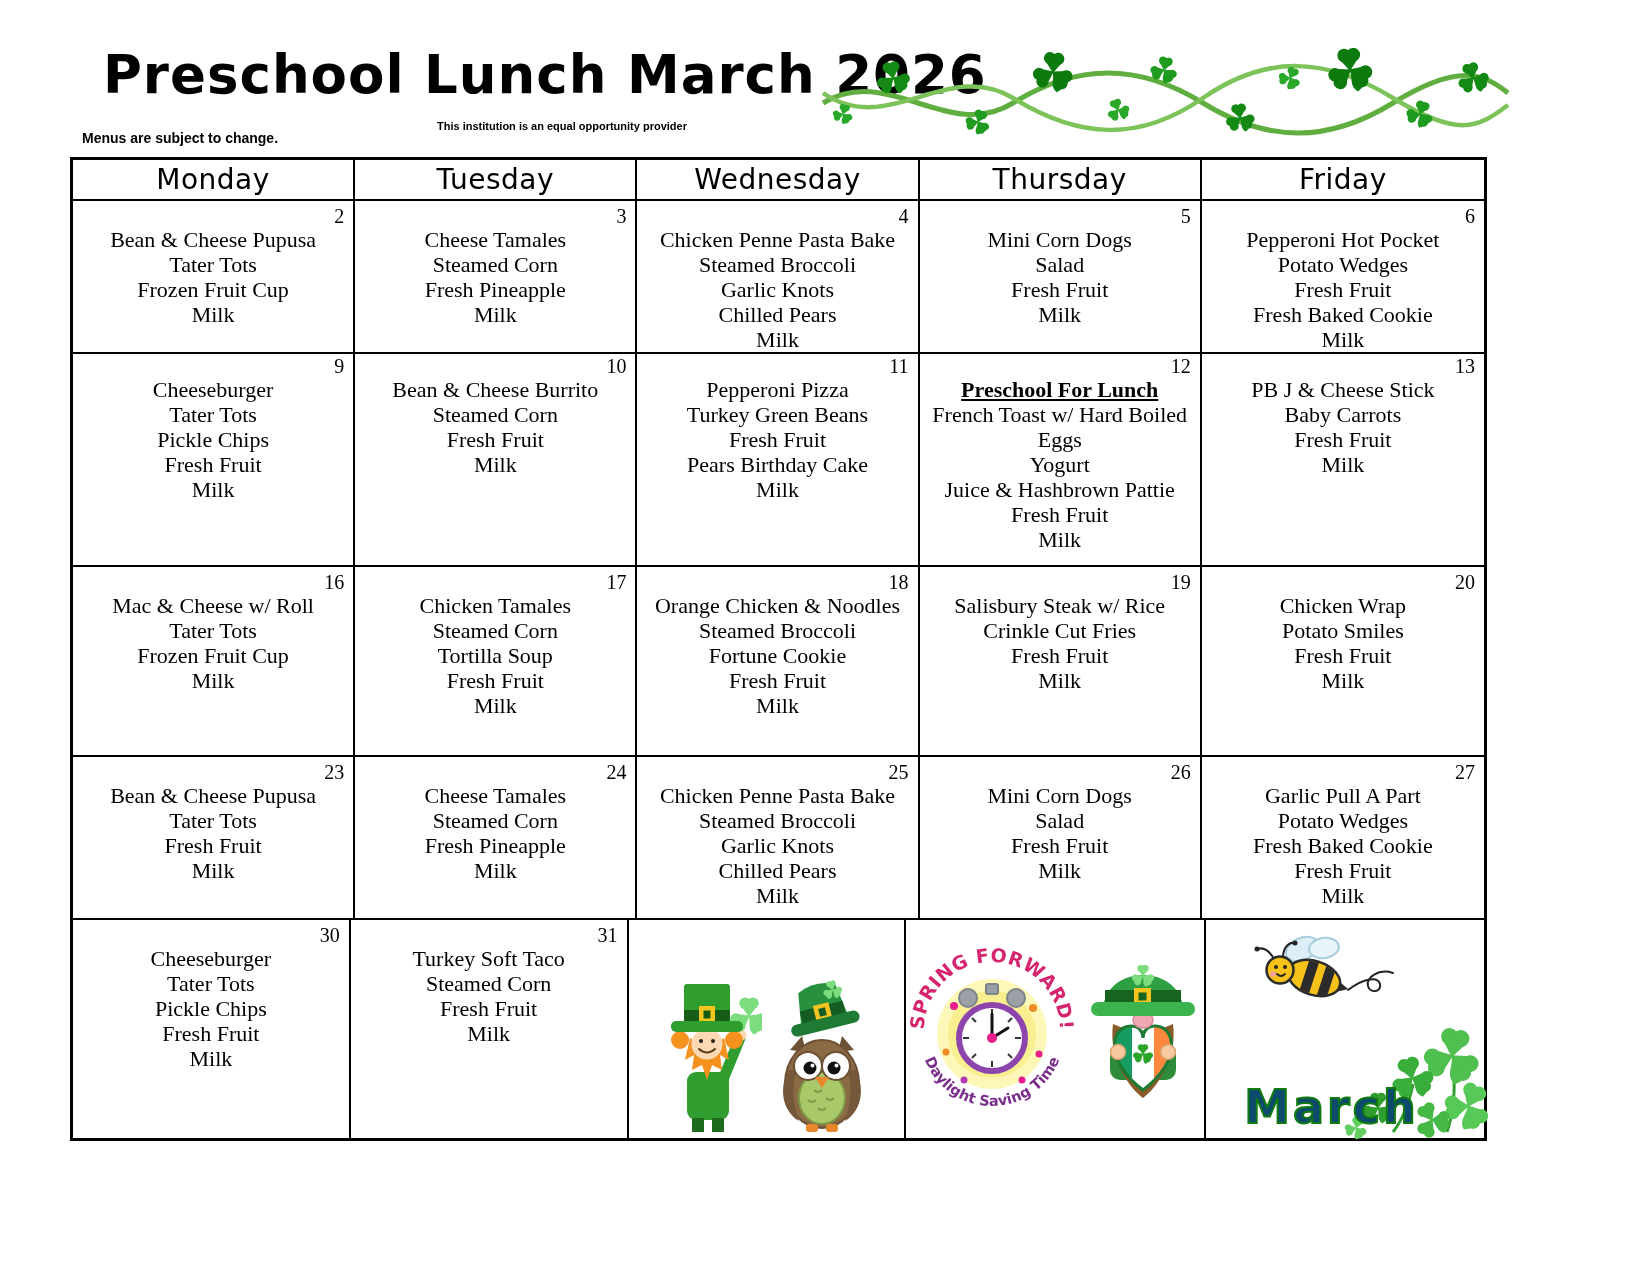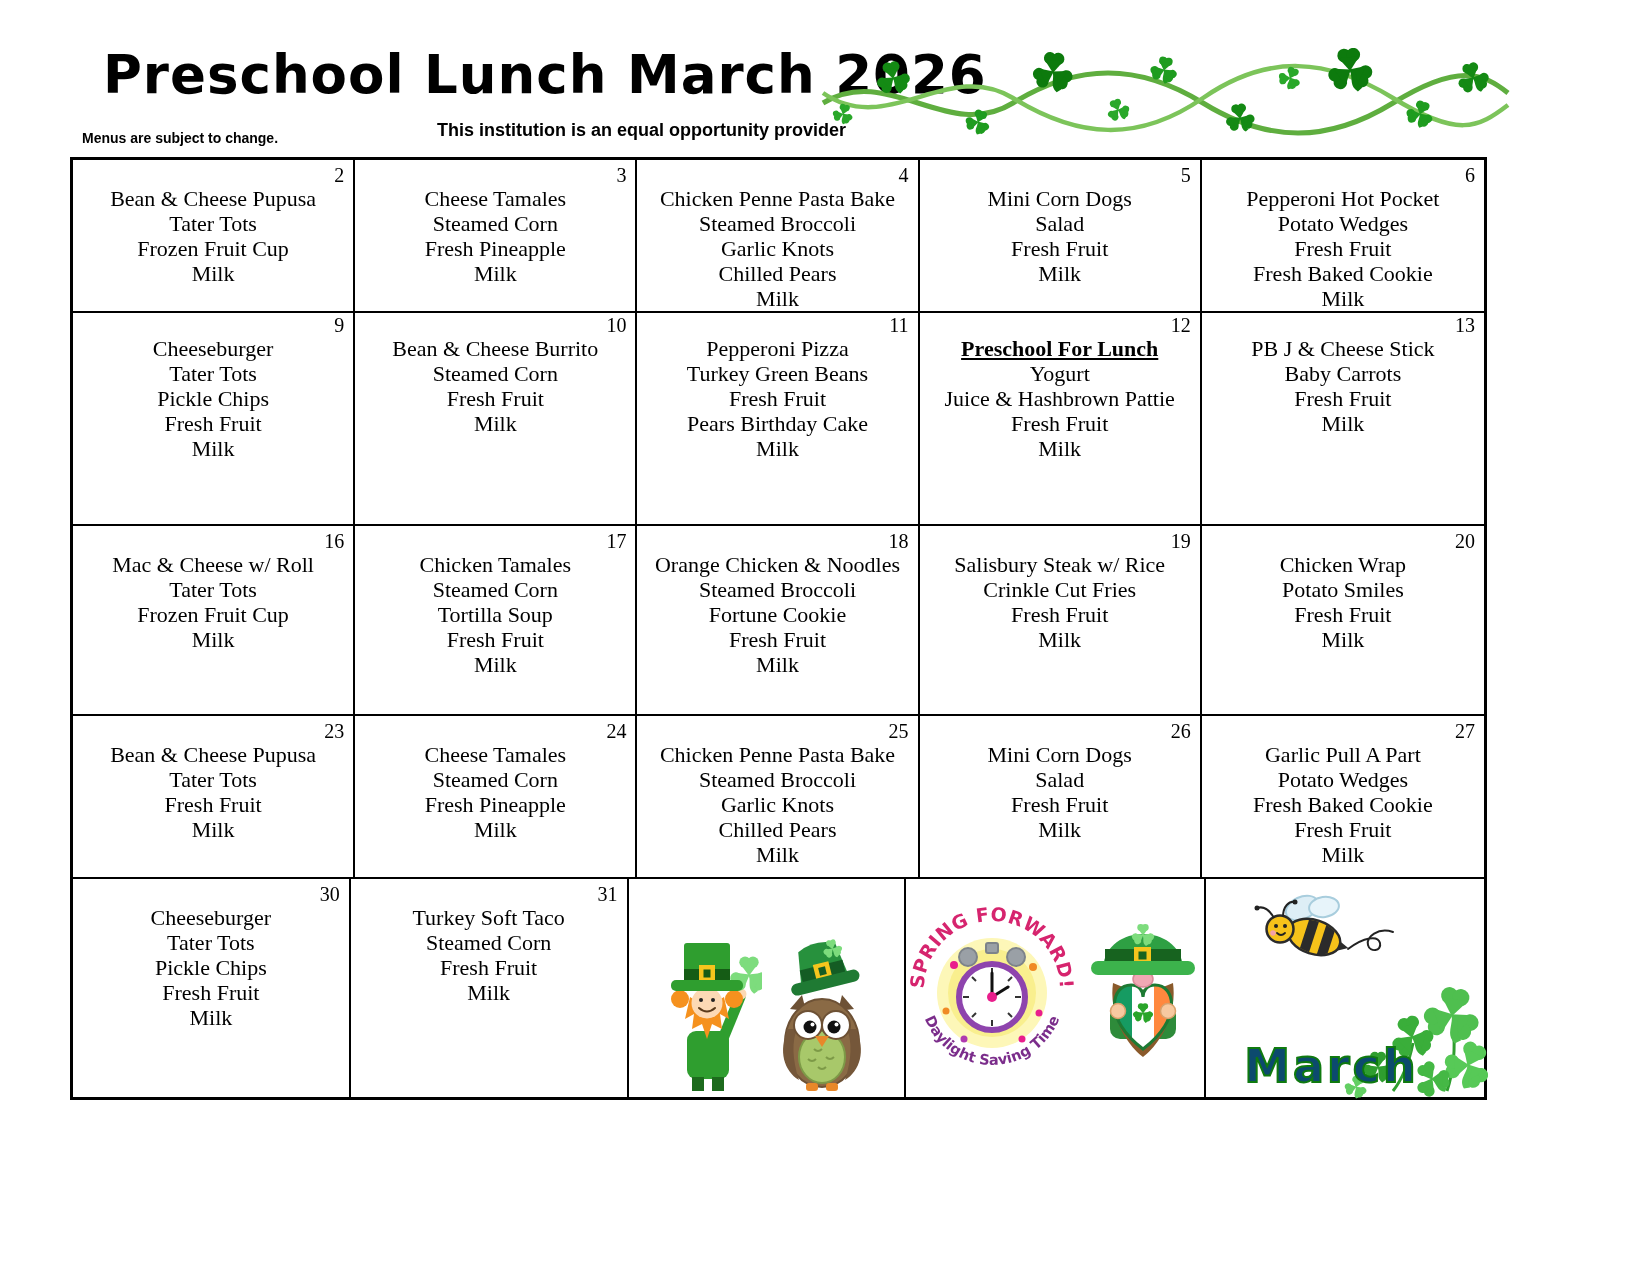--- a/index.html
+++ b/index.html
@@ -2,21 +2,21 @@
 <html><head>
 <meta charset="utf-8">
 <style>
   html,body{margin:0;padding:0;background:#fff;}
   .page{position:relative;width:1650px;height:1275px;background:#fff;overflow:hidden;
         font-family:"Liberation Sans",sans-serif;color:#000;}
 
   .title{position:absolute;left:103px;top:44px;font-family:"DejaVu Sans",sans-serif;
          font-weight:bold;font-size:53px;letter-spacing:1px;white-space:nowrap;}
   .note-left{position:absolute;left:82px;top:130px;font-size:14px;font-weight:bold;}
-  .note-right{position:absolute;left:437px;top:120px;font-size:18px;font-weight:bold;}
+  .note-right{position:absolute;left:437px;top:120px;font-size:11px;font-weight:bold;}
 
   .garland{position:absolute;left:818px;top:48px;}
 
   .calendar{position:absolute;left:70px;top:157px;width:1417px;border:3px solid #000;
             box-sizing:border-box;background:#fff;}
   .header-row{display:grid;grid-template-columns:repeat(5,1fr);height:41px;}
   .day-header{border-right:2.5px solid #000;border-bottom:2.5px solid #000;
               display:flex;align-items:center;justify-content:center;
               font-family:"DejaVu Sans",sans-serif;font-size:28px;letter-spacing:.5px;}
   .day-header:last-child{border-right:none;}
@@ -82,20 +82,27 @@
     <use href="#sham" transform="translate(300,62) scale(1.0) rotate(-20)" fill="#2aa82a"></use>
     <use href="#sham" transform="translate(346,22) scale(1.2) rotate(12)" fill="#1f9c1f"></use>
     <use href="#sham" transform="translate(422,70) scale(1.3) rotate(-8)" fill="#148a14"></use>
     <use href="#sham" transform="translate(472,30) scale(1.0) rotate(25)" fill="#2aa82a"></use>
     <use href="#sham" transform="translate(532,22) scale(2.0) rotate(-5)" fill="#0d7a0d"></use>
     <use href="#sham" transform="translate(602,66) scale(1.2) rotate(18)" fill="#1f9c1f"></use>
     <use href="#sham" transform="translate(655,30) scale(1.4) rotate(-15)" fill="#148a14"></use>
   </svg>
 
   <div class="calendar">
+    <div class="header-row">
+        <div class="day-header">Monday</div>
+        <div class="day-header">Tuesday</div>
+        <div class="day-header">Wednesday</div>
+        <div class="day-header">Thursday</div>
+        <div class="day-header">Friday</div>
+      </div>
     <div class="cal-body">
         <div class="week-row">
           <div class="cell">
             <span class="date-num">2</span>
             <div class="menu">
               <div class="menu-line">Bean &amp; Cheese Pupusa</div>
               <div class="menu-line">Tater Tots</div>
               <div class="menu-line">Frozen Fruit Cup</div>
               <div class="menu-line">Milk</div>
             </div>
@@ -166,20 +173,21 @@
               <div class="menu-line">Turkey Green Beans</div>
               <div class="menu-line">Fresh Fruit</div>
               <div class="menu-line">Pears Birthday Cake</div>
               <div class="menu-line">Milk</div>
             </div>
           </div>
           <div class="cell">
             <span class="date-num">12</span>
             <div class="menu">
               <div class="menu-line emph">Preschool For Lunch</div>
+              <div class="menu-line">French Toast w/ Hard Boiled Eggs</div>
               <div class="menu-line">Yogurt</div>
               <div class="menu-line">Juice &amp; Hashbrown Pattie</div>
               <div class="menu-line">Fresh Fruit</div>
               <div class="menu-line">Milk</div>
             </div>
           </div>
           <div class="cell">
             <span class="date-num">13</span>
             <div class="menu">
               <div class="menu-line">PB J &amp; Cheese Stick</div>

